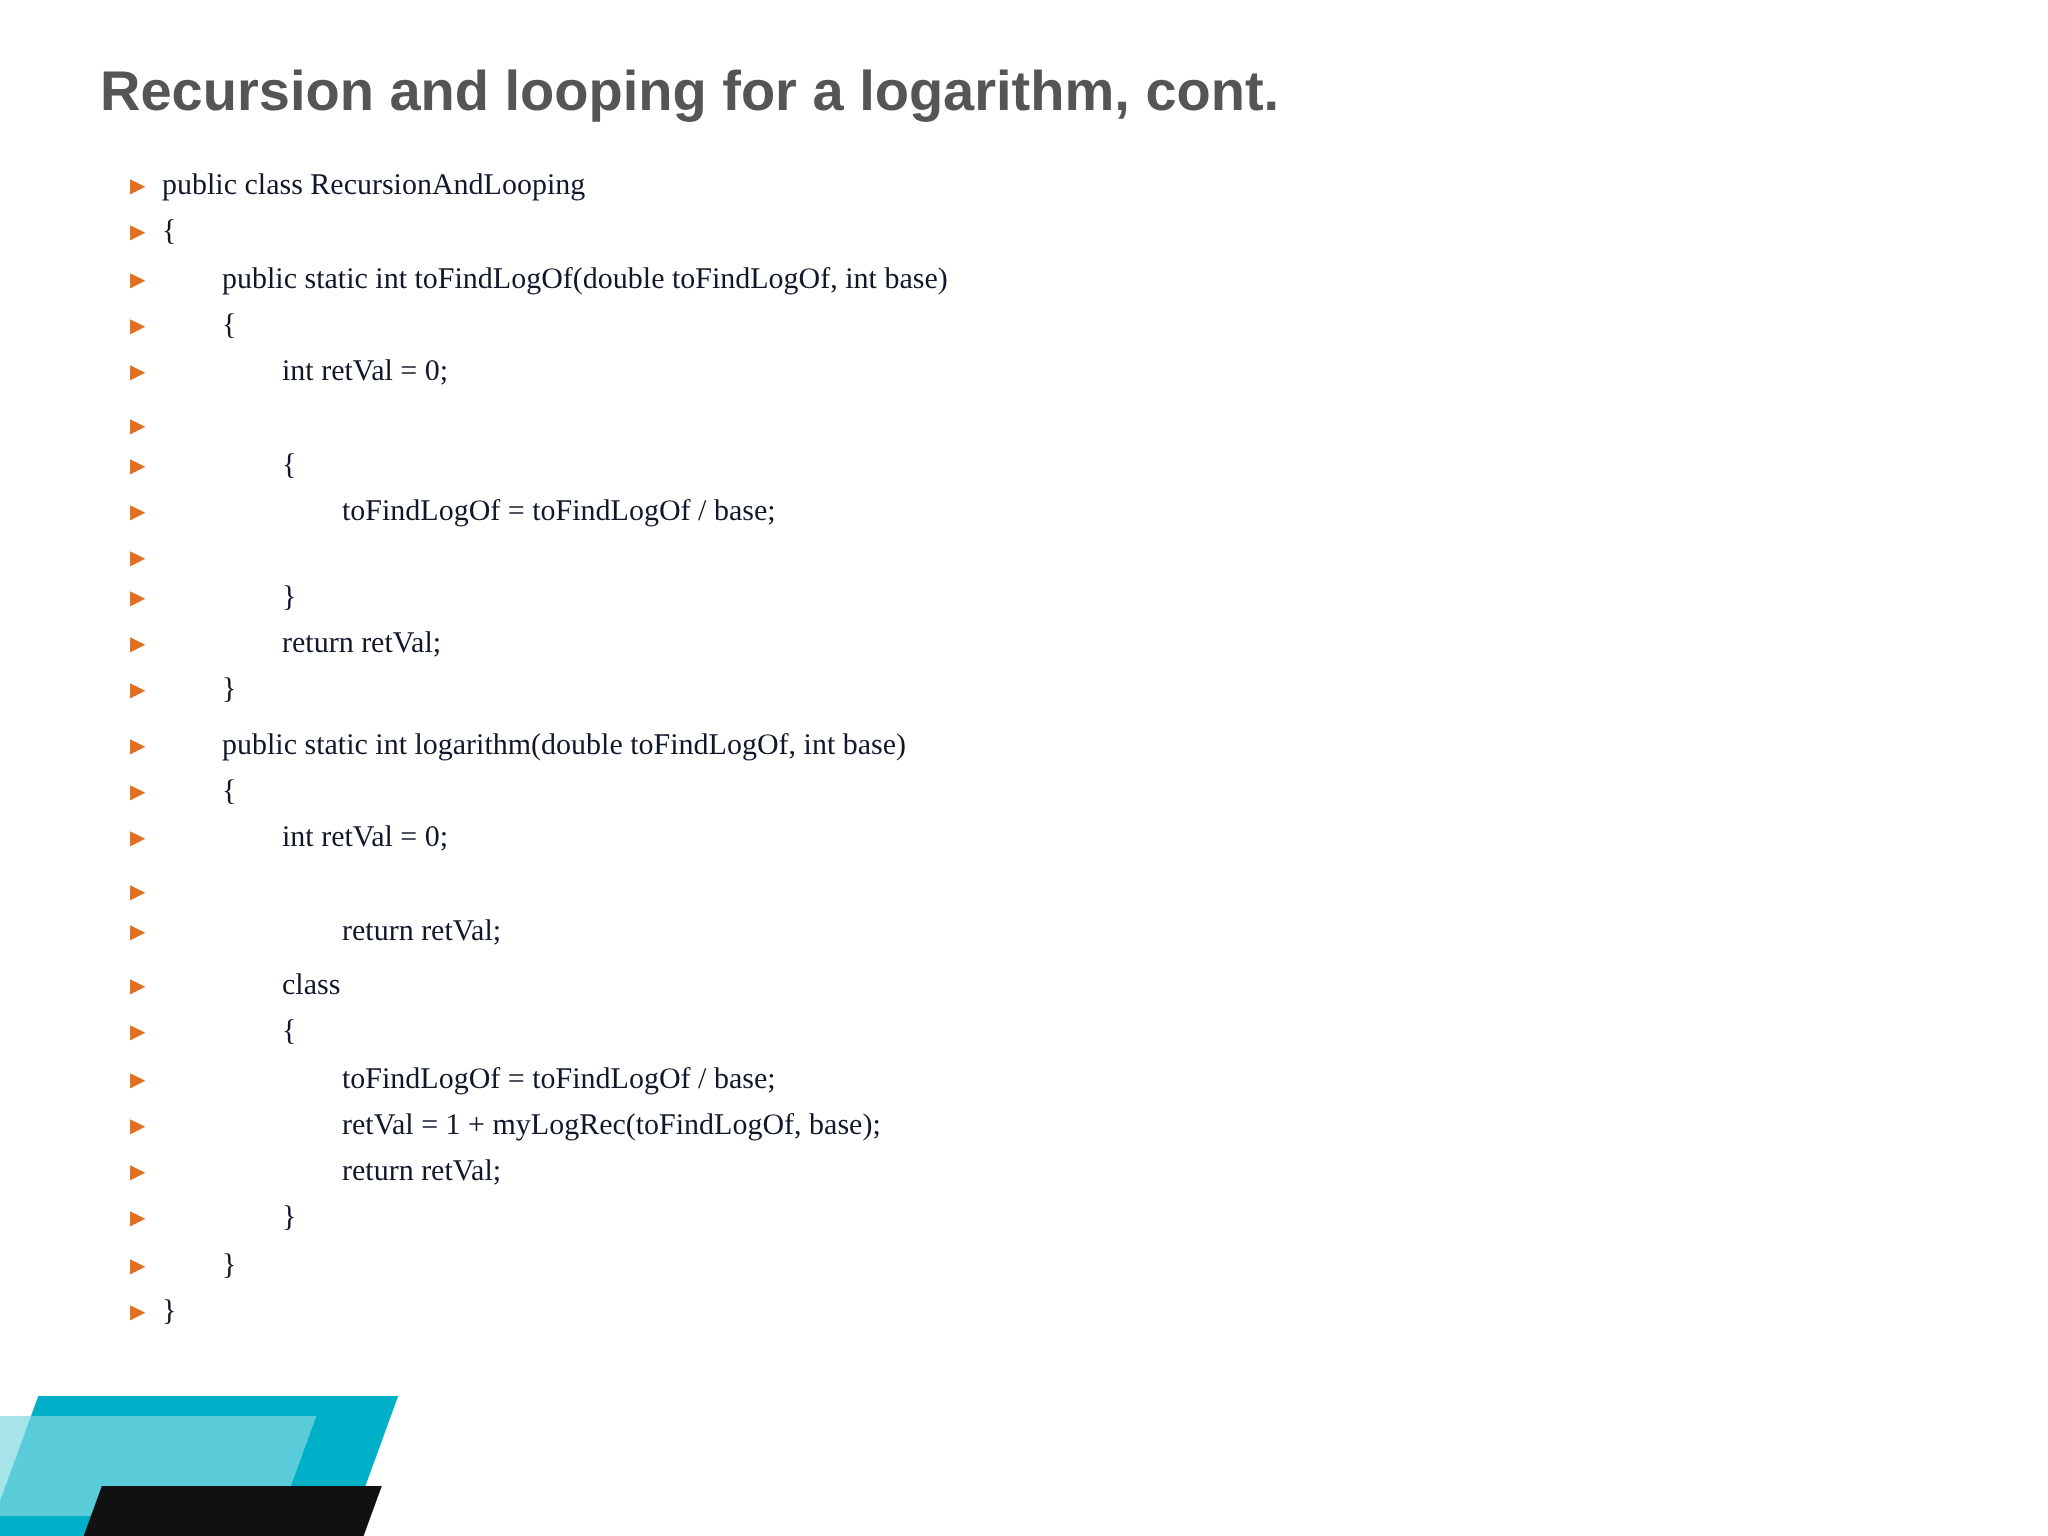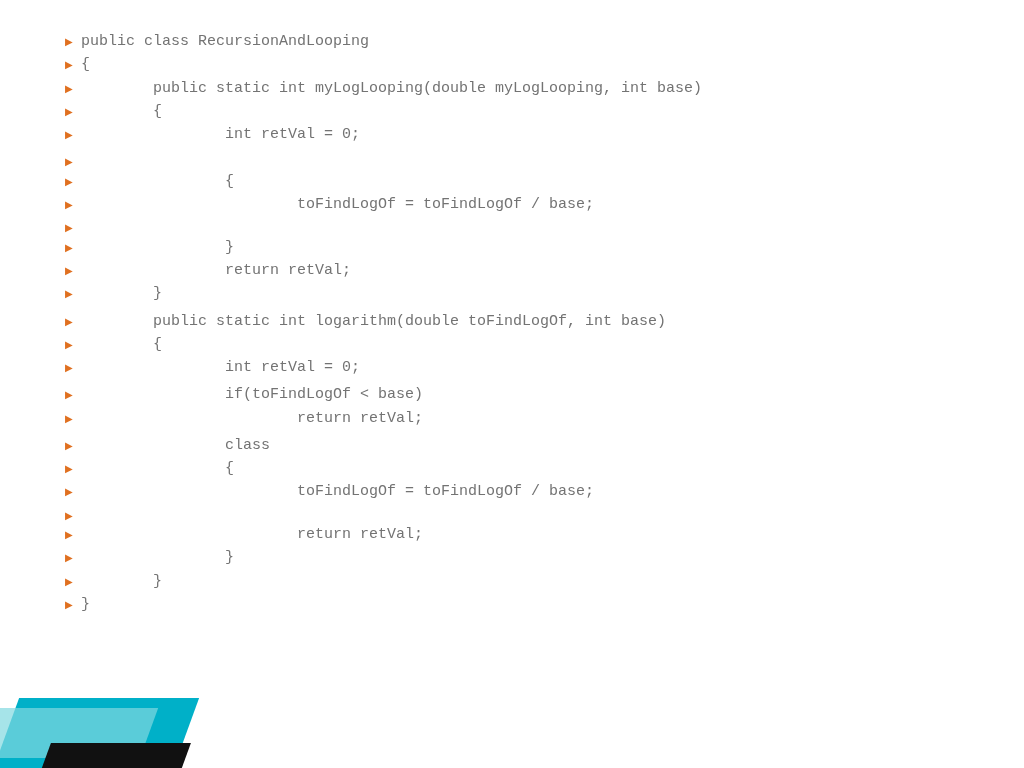--- a/index.html
+++ b/index.html
@@ -48,23 +48,23 @@
     .bullet {
       color: #e07020;
       font-size: 10px;
       margin-right: 6px;
       margin-top: 4px;
       flex-shrink: 0;
       width: 10px;
     }
 
     .code-text {
-      font-family: Liberation Mono, monospace;
+      font-family: Liberation Serif, serif;
       font-size: 15px;
-      color: #737373;
+      color: #0f172a;
       white-space: pre;
     }
 
     
     .corner-decoration {
       position: absolute;
       bottom: 0;
       left: 0;
       width: 200px;
       height: 90px;
@@ -102,34 +102,35 @@
       background: #80d8e0;
       transform: skewX(-20deg);
       transform-origin: bottom left;
       opacity: 0.7;
     }
   </style>
 </head>
 <body>
 
 <div class="slide-container">
+  <h1 class="slide-title">Recursion and looping for a logarithm, cont.</h1>
 
   <div class="code-area" id="code-area">
 
   <div class="code-line">
         <span class="bullet">▶</span>
         <span class="code-text">public class RecursionAndLooping</span>
       </div>
       <div class="code-line">
         <span class="bullet">▶</span>
         <span class="code-text">{</span>
       </div>
       <div class="code-line">
         <span class="bullet">▶</span>
-        <span class="code-text">        public static int myLogLooping(double myLogLooping, int base)</span>
+        <span class="code-text">        public static int toFindLogOf(double toFindLogOf, int base)</span>
       </div>
       <div class="code-line">
         <span class="bullet">▶</span>
         <span class="code-text">        {</span>
       </div>
       <div class="code-line">
         <span class="bullet">▶</span>
         <span class="code-text">                int retVal = 0;</span>
       </div>
       <div class="code-line">
@@ -177,21 +178,20 @@
       <div class="code-line">
         <span class="bullet">▶</span>
         <span class="code-text">                int retVal = 0;</span>
       </div>
       <div class="code-line">
         <span class="bullet"></span>
         <span class="code-text"></span>
       </div>
       <div class="code-line">
         <span class="bullet">▶</span>
-        <span class="code-text">                if(toFindLogOf &lt; base)</span>
       </div>
       <div class="code-line">
         <span class="bullet">▶</span>
         <span class="code-text">                        return retVal;</span>
       </div>
       <div class="code-line">
         <span class="bullet"></span>
         <span class="code-text"></span>
       </div>
       <div class="code-line">
@@ -201,20 +201,21 @@
       <div class="code-line">
         <span class="bullet">▶</span>
         <span class="code-text">                {</span>
       </div>
       <div class="code-line">
         <span class="bullet">▶</span>
         <span class="code-text">                        toFindLogOf = toFindLogOf / base;</span>
       </div>
       <div class="code-line">
         <span class="bullet">▶</span>
+        <span class="code-text">                        retVal = 1 + myLogRec(toFindLogOf, base);</span>
       </div>
       <div class="code-line">
         <span class="bullet">▶</span>
         <span class="code-text">                        return retVal;</span>
       </div>
       <div class="code-line">
         <span class="bullet">▶</span>
         <span class="code-text">                }</span>
       </div>
       <div class="code-line">

